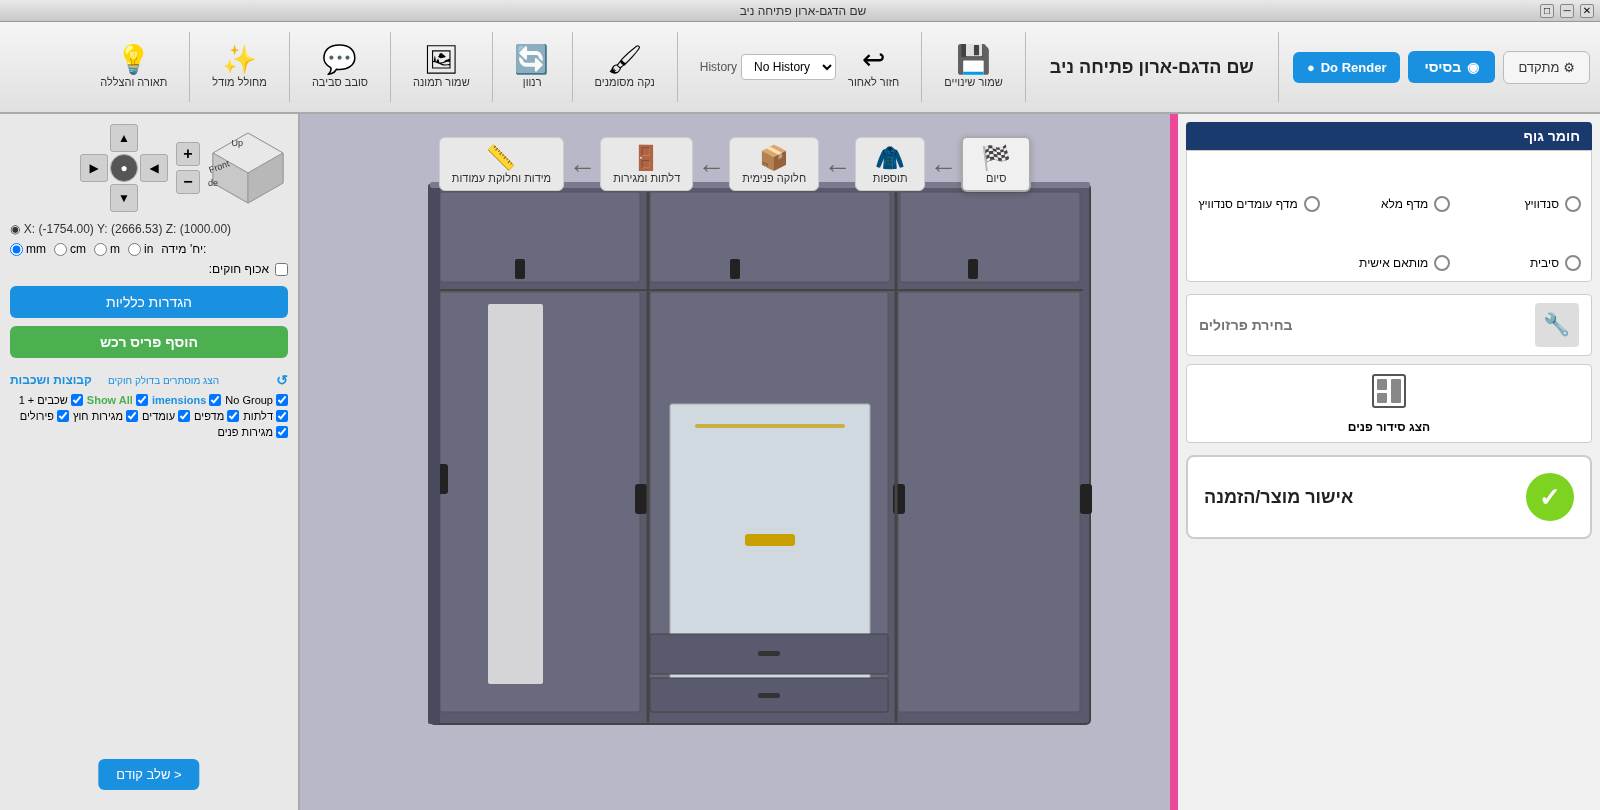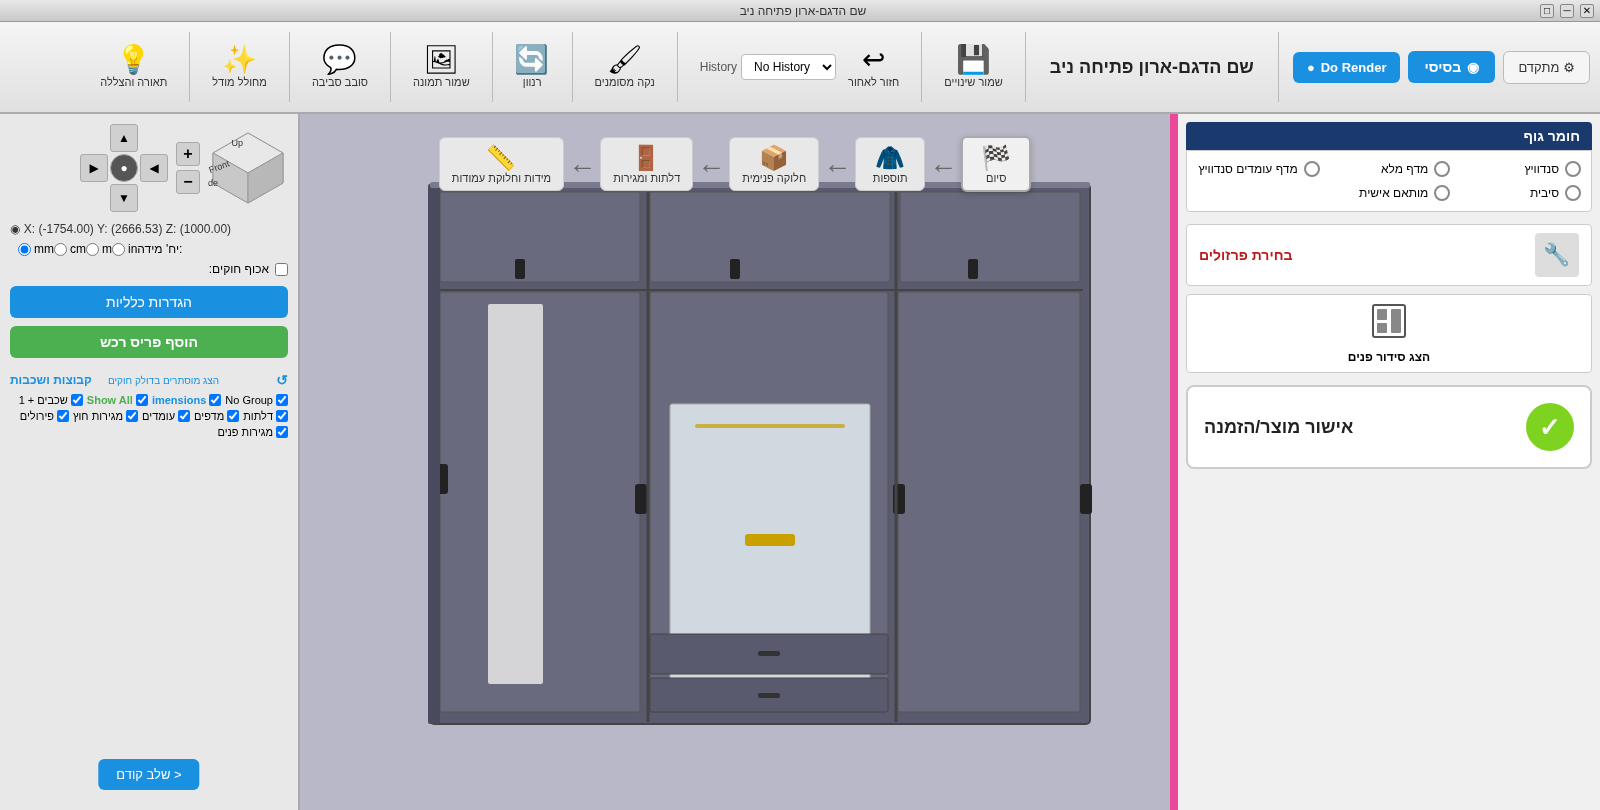--- a/index.html
+++ b/index.html
@@ -175,23 +175,24 @@
     
     .coords {
       font-size: 12px;
       color: #333;
       margin: 6px 0;
       direction: ltr;
       text-align: left;
     }
     .units-row {
       display: flex;
+      gap: 8px;
       font-size: 12px;
       direction: ltr;
-      margin: 4px 8px;
+      margin: 4px 0;
     }
     .units-row label { display: flex; align-items: center; gap: 3px; cursor: pointer; }
 
     .checkbox-row {
       display: flex; align-items: center; gap: 6px;
       font-size: 12px; margin: 6px 0;
       direction: rtl;
     }
 
     .btn-general-settings {
@@ -348,20 +349,21 @@
       display: grid;
       grid-template-columns: 1fr 1fr 1fr;
       gap: 8px;
       direction: rtl;
     }
     .material-option {
       display: flex;
       align-items: center;
       gap: 6px;
       font-size: 12px;
+      margin-top: 35px;
     }
     .radio-circle {
       width: 16px; height: 16px;
       border-radius: 50%;
       border: 2px solid #888;
       background: white;
       cursor: pointer;
       flex-shrink: 0;
     }
 
@@ -380,21 +382,21 @@
       width: 44px; height: 44px;
       background: #ddd;
       border-radius: 4px;
       display: flex; align-items: center; justify-content: center;
       font-size: 22px;
       flex-shrink: 0;
     }
     .action-label {
       font-size: 14px;
       font-weight: bold;
-      color: #b91c1c;
+      color: #737373;
     }
 
     .display-row {
       display: flex;
       gap: 8px;
       margin-bottom: 12px;
     }
     .display-btn {
       flex: 1;
       background: white;

